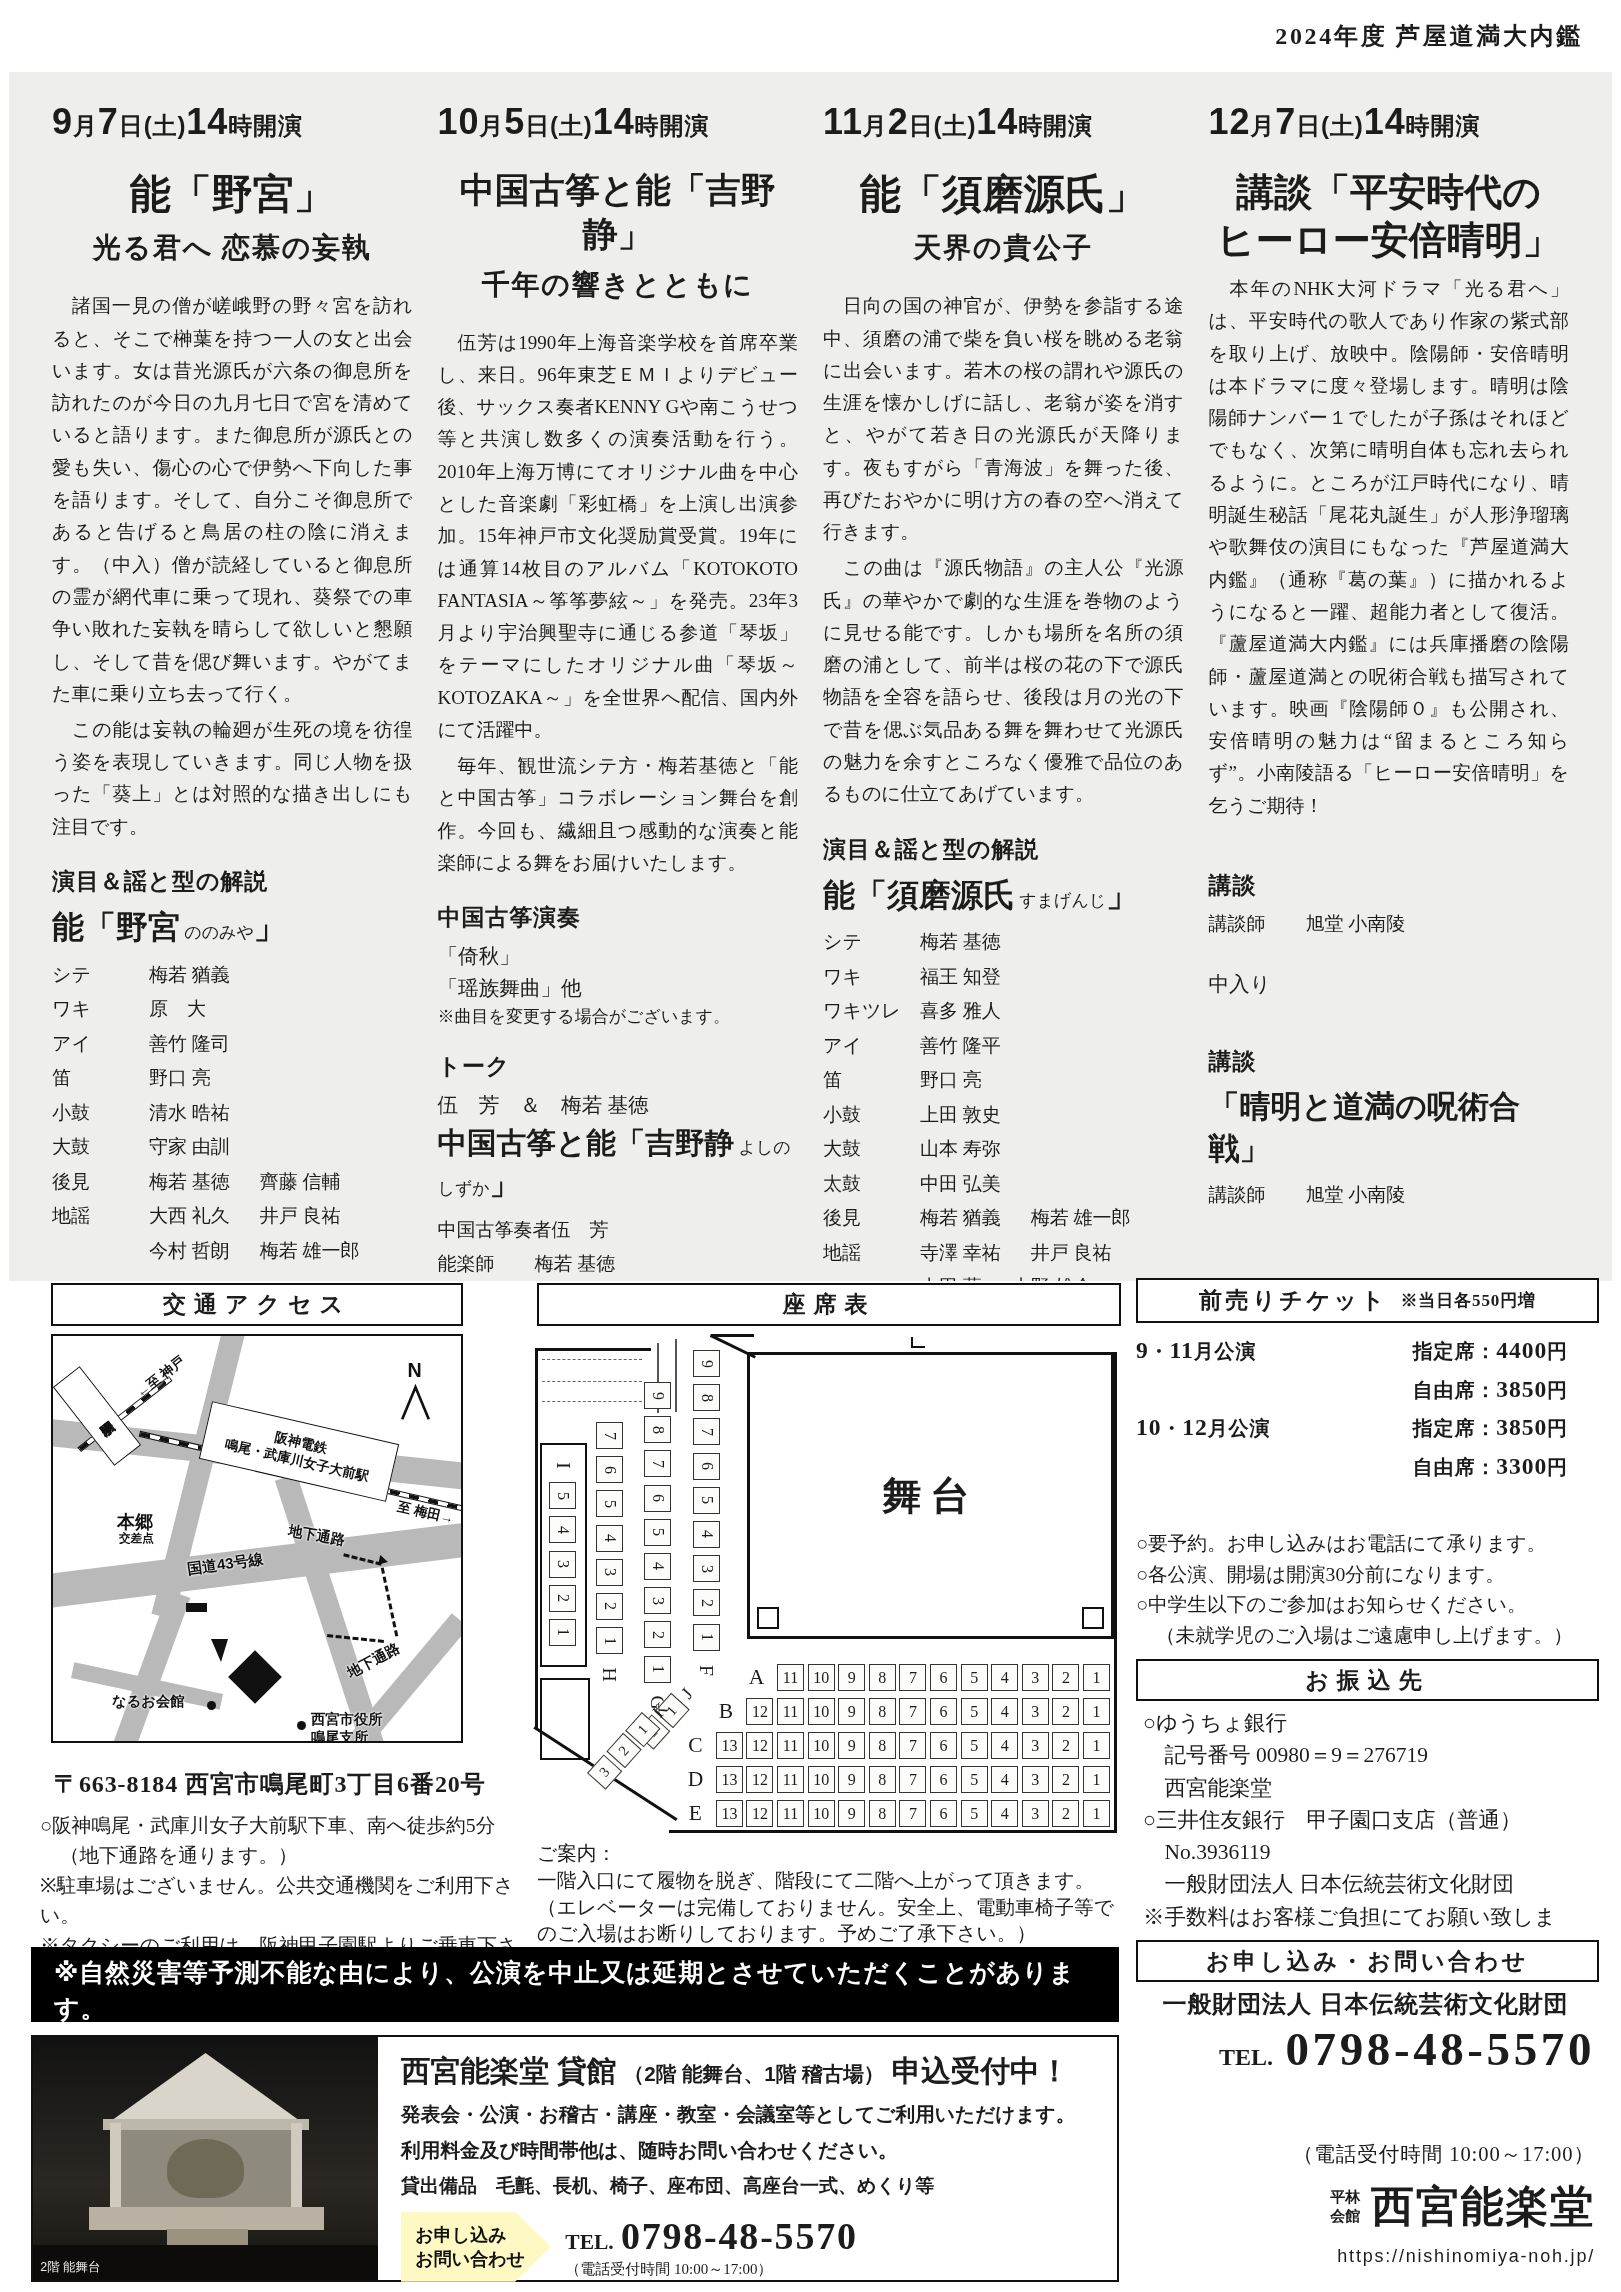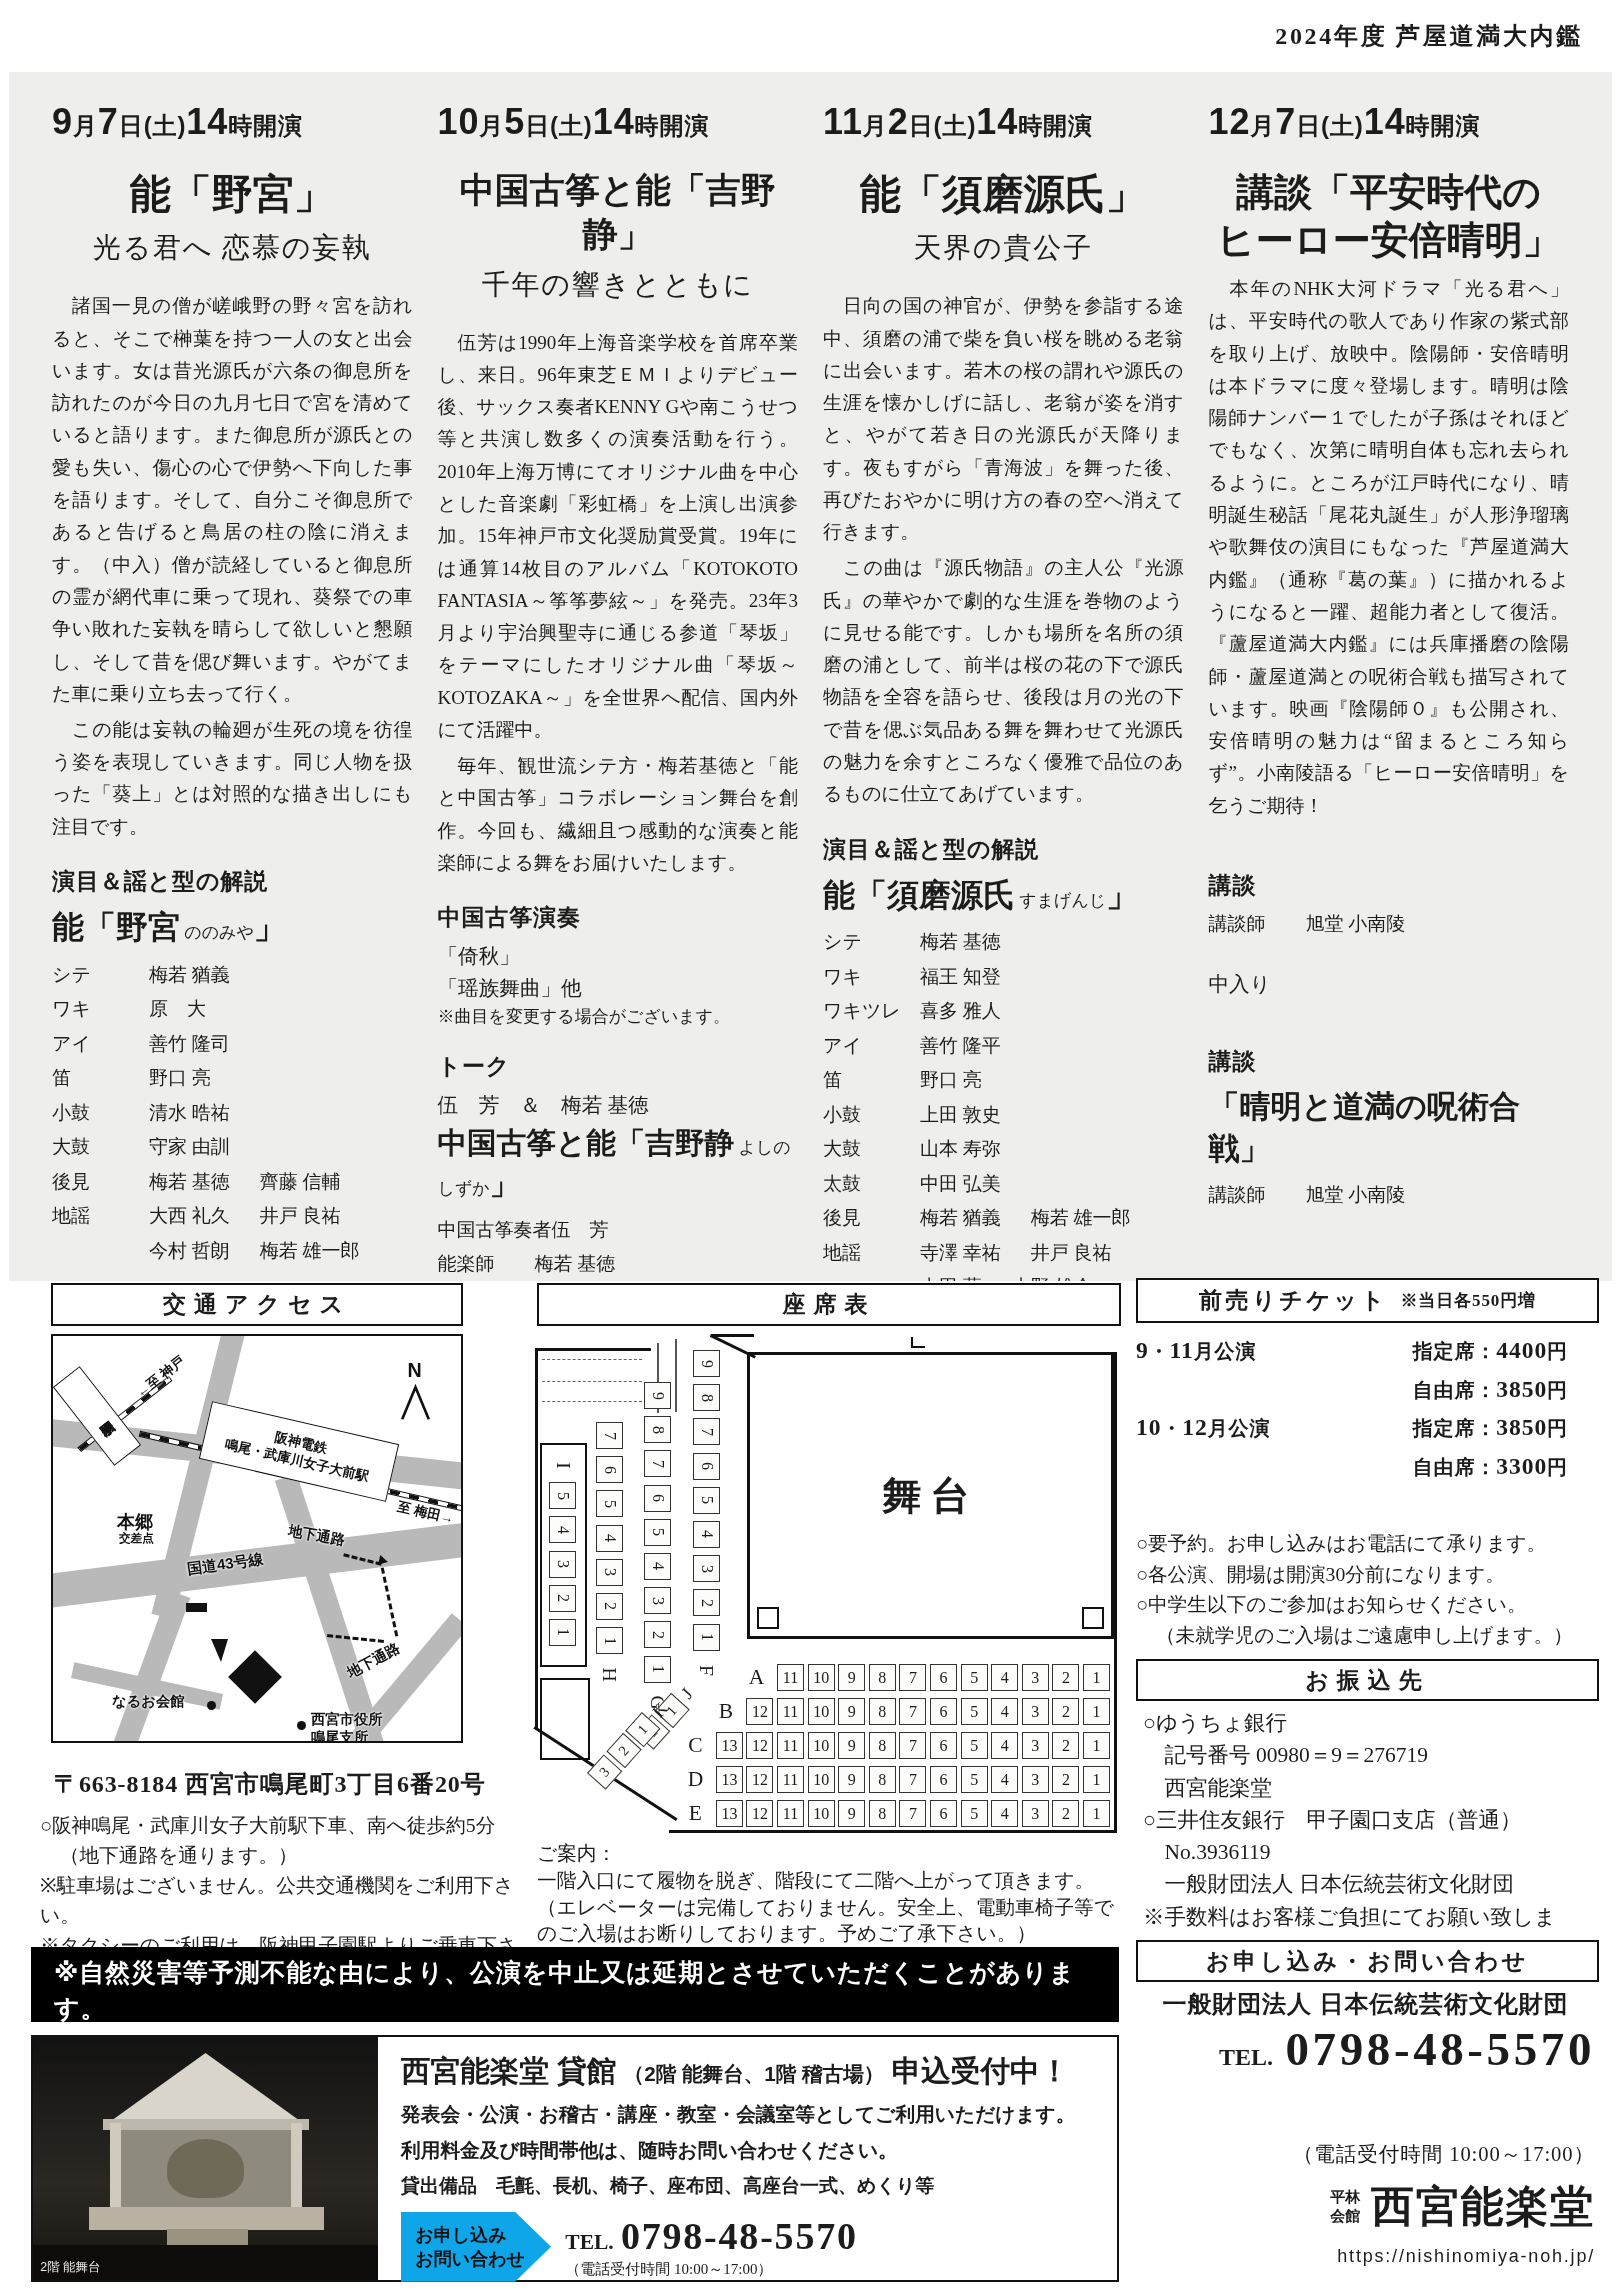--- a/index.html
+++ b/index.html
@@ -10,21 +10,21 @@
   .top-title{position:absolute;top:19.7px;right:38px;font-size:24px;font-weight:600;letter-spacing:2.7px;}
 
   
   .gray-panel{position:absolute;left:9px;top:72px;width:1603px;height:1209px;background:#eeeeec;
               display:flex;gap:25px;padding:32px 43px;box-sizing:border-box;overflow:hidden;}
   .program-col{flex:1 1 0;min-width:0;}
   .b-date{font-family:"Liberation Sans","DejaVu Sans",sans-serif;font-weight:bold;font-size:24px;
           letter-spacing:0.9px;margin-bottom:27px;white-space:nowrap;}
   .b-date .dnum{font-size:1.5em;line-height:1;}
   .b-title{font-weight:bold;text-align:center;line-height:1.25;margin:5.4px 0 9px;}
-  .b-subtitle{font-size:28px;text-align:center;letter-spacing:1.8px;margin:9px 0 23px;font-weight:400;}
+  .b-subtitle{font-size:28px;text-align:center;letter-spacing:1.8px;margin:9px 0 23px;font-weight:700;}
   .b-p{font-size:19px;line-height:1.7;text-align:justify;margin:0 0 3.6px;}
   .b-h2{font-size:23px;font-weight:bold;margin:23px 0 9px;letter-spacing:0.9px;}
   .b-piece{font-weight:bold;margin:3.6px 0 10.7px;}
   .b-piece .kana{font-size:17px;font-weight:normal;}
   .b-cast{display:flex;font-size:19px;line-height:1.5;margin:6px 0;}
   .b-cast .role{min-width:97px;flex:none;}
   .b-cast .nm{margin-right:30px;white-space:nowrap;}
   .b-line{font-size:20.6px;margin:3.6px 0;}
   .b-note{font-size:17px;margin:3.6px 0;}
   .b-gap{height:21.5px;}
@@ -118,21 +118,21 @@
   .photo .steps{position:absolute;left:134px;top:192px;width:81px;height:19.7px;background:#9a937f;}
   .photo .ground{position:absolute;left:0;top:208px;width:100%;height:39px;background:#0d0c0a;}
   .photo .cap{position:absolute;left:7.2px;bottom:4.5px;color:#eee;font-size:12.5px;
               font-family:"Liberation Sans","DejaVu Sans",sans-serif;}
   .rtext{flex:1;padding:14.3px 21.5px 10.7px 23px;font-family:"Liberation Sans","DejaVu Sans",sans-serif;}
   .rtitle{display:flex;align-items:baseline;gap:7.2px;font-weight:bold;white-space:nowrap;}
   .rtitle .big{font-size:29.6px;} .rtitle .mid{font-size:20.6px;}
   .rline{font-size:19.7px;font-weight:bold;margin-top:9px;}
   .requip{font-size:19px;font-weight:bold;margin-top:9px;}
   .rbottom{display:flex;align-items:center;margin-top:12.5px;gap:14.3px;}
-  .cta-arrow{width:150px;height:70px;background:#0ea5e9;clip-path:polygon(0 0,76% 0,100% 50%,76% 100%,0 100%);
+  .cta-arrow{width:150px;height:70px;background:#fef9c3;clip-path:polygon(0 0,76% 0,100% 50%,76% 100%,0 100%);
              display:flex;flex-direction:column;align-items:flex-start;justify-content:center;
              padding-left:14.3px;box-sizing:border-box;font-weight:bold;font-size:18px;line-height:1.35;color:#111;}
   .rtel{display:flex;align-items:baseline;gap:7.2px;font-family:"Liberation Serif","DejaVu Serif",serif;font-weight:bold;}
   .rtel .pfx{font-size:21.5px;} .rtel .num{font-size:38px;letter-spacing:1.8px;}
   .rhours{font-size:15px;font-family:"Liberation Serif","DejaVu Serif",serif;margin-top:1.8px;}
 </style>
 </head>
 <body>
 
 <div class="page">

